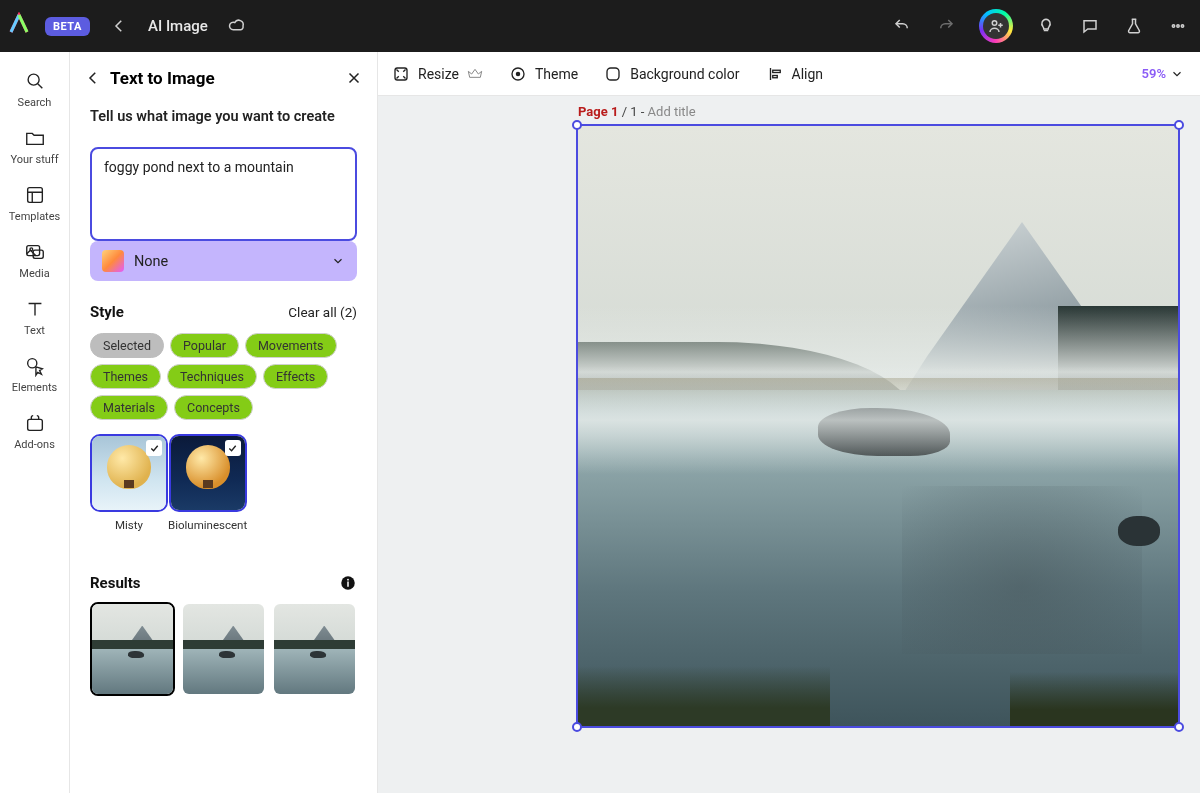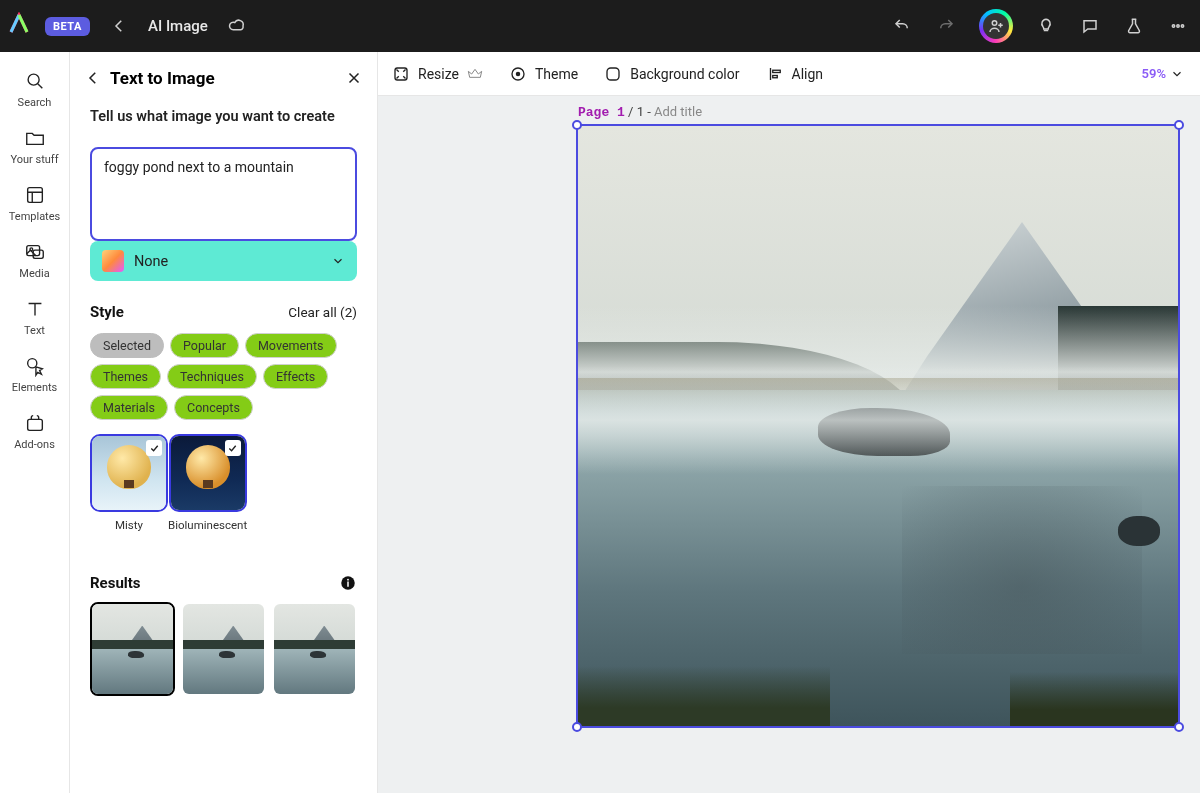--- a/index.html
+++ b/index.html
@@ -28,21 +28,21 @@
 
   
   .panel { width:308px; border-right:1px solid #e6e6e6; background:#fff; display:flex; flex-direction:column; flex-shrink:0; overflow-y:auto; }
   .panel-header { height:52px; display:flex; align-items:center; padding:0 14px; gap:8px; }
   .panel-title { font-size:17px; font-weight:700; flex:1; }
   .pnl-icon { width:18px; height:18px; stroke:#222; fill:none; stroke-width:2; cursor:pointer; }
   .panel-body { padding: 0 20px 20px 20px; display:flex; flex-direction:column; }
   .section-label { font-size:15px; font-weight:700; color:#111; }
   .sublabel { font-size:14.5px; font-weight:600; color:#222; margin-top:16px; margin-bottom:10px; }
   .prompt-area { margin-top:12px; width:100%; height:94px; border:2px solid #4b4be0; border-radius:8px; padding:10px 12px; font-size:14px; color:#222; resize:none; outline:none; }
-  .content-type-select { margin-top:0; width:100%; height:40px; background:#5eead4; border-radius:8px; display:flex; align-items:center; padding:0 12px; gap:10px; cursor:pointer; }
+  .content-type-select { margin-top:0; width:100%; height:40px; background:#c4b5fd; border-radius:8px; display:flex; align-items:center; padding:0 12px; gap:10px; cursor:pointer; }
   .ct-icon { width:22px; height:22px; border-radius:4px; background:linear-gradient(135deg,#ffd27a,#ff8a3d,#e05bff); }
   .ct-text { flex:1; font-size:14.5px; color:#222; }
   .chev { width:14px; height:14px; stroke:#222; fill:none; stroke-width:2; }
 
   .style-header { display:flex; align-items:center; justify-content:space-between; margin-top:22px;}
   .clear-link { font-size:13.5px; color:#222; cursor:pointer; }
   .chips { display:flex; flex-wrap:wrap; gap:6px; margin-top:12px; }
   .chip { font-size:12.5px; color:#333; background:#84cc16; border:1px solid #d0d0d0; border-radius:20px; padding:4px 12px; cursor:pointer; white-space:nowrap; }
   .chip.selected { background:#bdbdbd; border-color:#bdbdbd; }
 
@@ -74,21 +74,21 @@
   .canvas-pane { flex:1; display:flex; flex-direction:column; background:#eef0f1; min-width:0;}
   .ctoolbar { height:44px; background:#fff; border-bottom:1px solid #e6e6e6; display:flex; align-items:center; padding:0 14px; gap:26px; flex-shrink:0;}
   .ctb-item { display:flex; align-items:center; gap:8px; font-size:14px; color:#222; cursor:pointer;}
   .ctb-icon { width:18px; height:18px; stroke:#222; fill:none; stroke-width:1.8; }
   .ctb-spacer { flex:1; }
   .zoom { font-size:13px; font-weight:600; color:#8b5cf6; display:flex; align-items:center; gap:4px; cursor:pointer; padding-right:2px;}
 
   
   .canvas-wrap { flex:1; position:relative; padding:18px; overflow:hidden;}
   .page-label { position:absolute; left:200px; top:8px; font-size:13px; }
-  .page-label b { color:#a21caf; font-weight:700;font-family:Liberation Mono, monospace;}
+  .page-label b { color:#b91c1c; font-weight:700;}
   .page-label span.mid { color:#444;}
   .page-label span.add { color:#888;}
   .artboard { position:absolute; left:200px; top:30px; width:600px; height:600px; box-shadow:0 0 0 2px #4b4be0; }
   .handle { position:absolute; width:10px; height:10px; background:#fff; border:2px solid #4b4be0; border-radius:50%; }
   .h-tl { top:-6px; left:-6px;} .h-tr { top:-6px; right:-6px;} .h-bl{bottom:-6px;left:-6px;} .h-br{bottom:-6px;right:-6px;}
   .scene { position:absolute; inset:0; overflow:hidden;}
   .s-sky { position:absolute; inset:0; height:44%; background:linear-gradient(#e4e6df,#d4dad4);} 
   .s-fog1{ position:absolute; top:30%; left:0; right:0; height:22%; background:linear-gradient(rgba(230,235,232,0.0),rgba(228,233,230,0.9),rgba(228,233,230,0));}
   .s-mtn { position:absolute; top:16%; right:4%; width:44%; height:32%; background:linear-gradient(165deg,#d6dcdd,#8a989e 60%,#5f6c72); clip-path: polygon(50% 0, 92% 82%, 100% 100%, 0 100%, 14% 70%);} 
   .s-for { position:absolute; top:36%; left:-4%; width:60%; height:14%; background:linear-gradient(#2b3a31,#1d2922); border-radius:0 60% 10% 0 / 0 100% 10% 0;}

